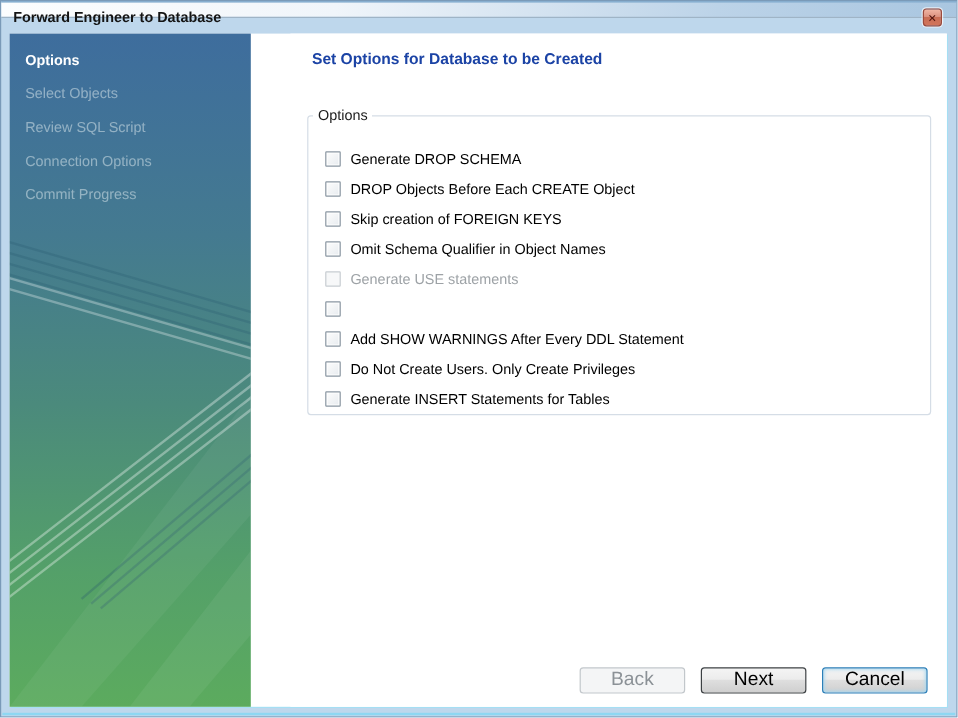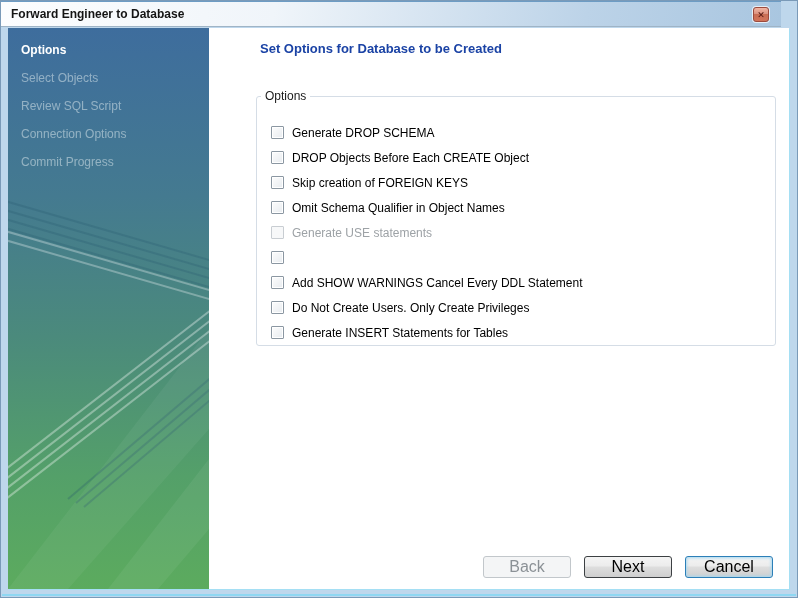--- a/index.html
+++ b/index.html
@@ -10,21 +10,21 @@
     background:#bed7ec;
     border:1px solid #7a9ab8;
     overflow:hidden;
   }
   .dialog::after{ 
     content:"";position:absolute;left:1px;right:1px;bottom:1px;height:2px;
     background:#8ed7f2;pointer-events:none;
   }
   
   .titlebar{
-    position:absolute;top:0;left:0;right:16px;height:26px;
+    position:absolute;top:0;left:0;right:0;height:14px;
     background:linear-gradient(100deg,#fcfdfe 0%,#f0f5fa 35%,#bcd3e8 75%,#a9c6e0 100%);
     border-top:1px solid #6d9cc4;
     border-bottom:1px solid #9fb4c6;
   }
   .win-title{
     position:absolute;left:10px;top:5px;
     font-size:12px;font-weight:bold;color:#141414;white-space:nowrap;
   }
   .close-btn{
     position:absolute;right:12px;top:5px;width:16px;height:15px;
@@ -170,21 +170,21 @@
         </div>
         <div class="cb-row disabled">
           <span class="checkbox"></span>
           <span class="cb-label">Generate USE statements</span>
         </div>
         <div class="cb-row">
           <span class="checkbox"></span>
         </div>
         <div class="cb-row">
           <span class="checkbox"></span>
-          <span class="cb-label">Add SHOW WARNINGS Cancel Every DDL Statement</span>
+          <span class="cb-label">Add SHOW WARNINGS After Every DDL Statement</span>
         </div>
         <div class="cb-row">
           <span class="checkbox"></span>
           <span class="cb-label">Do Not Create Users. Only Create Privileges</span>
         </div>
         <div class="cb-row">
           <span class="checkbox"></span>
           <span class="cb-label">Generate INSERT Statements for Tables</span>
         </div>
       </fieldset>

